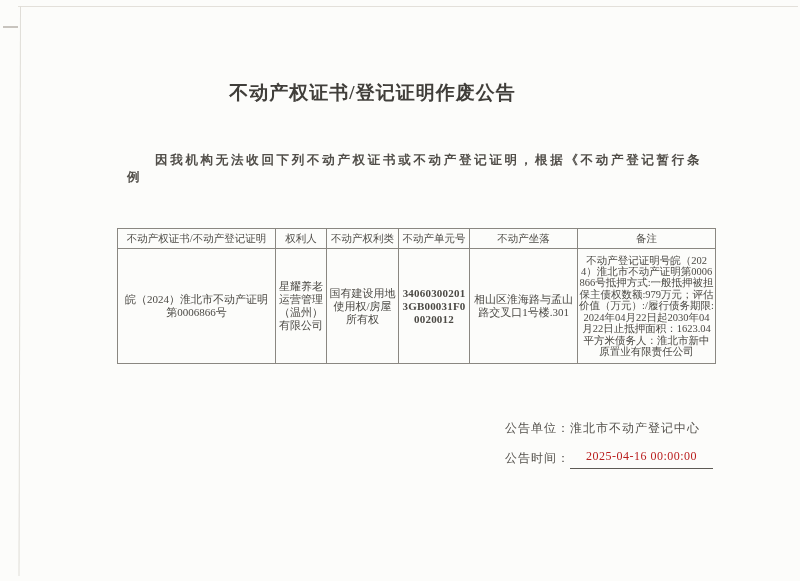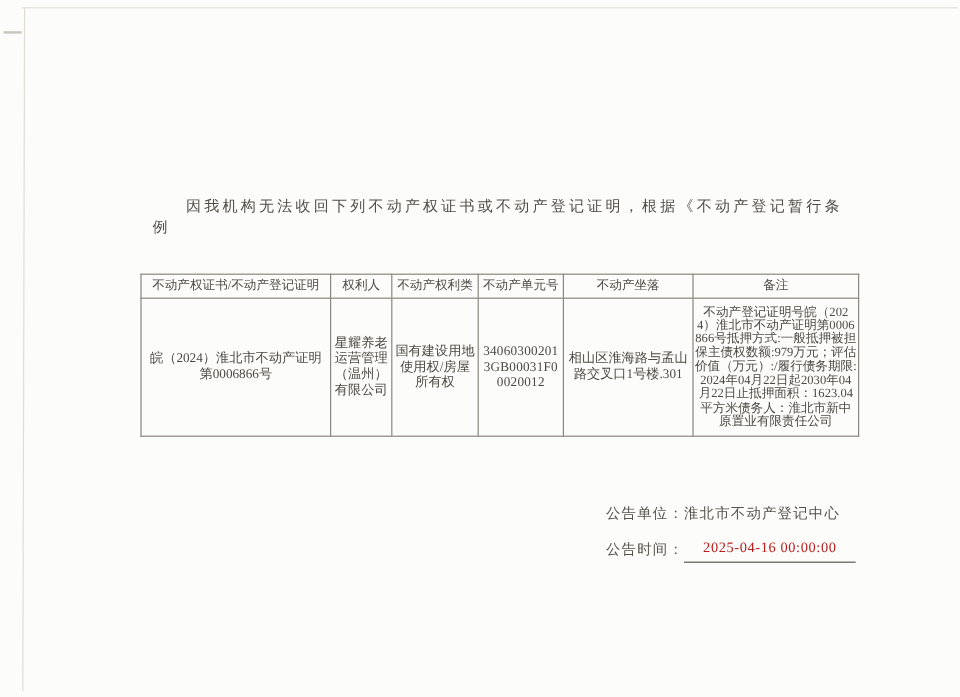--- a/index.html
+++ b/index.html
@@ -73,24 +73,25 @@
   .body-line {
     position: absolute;
     left: 127px;
     width: 575px;
     margin: 0;
     font-size: 12.5px;
     letter-spacing: 2.5px;
     color: #514e49;
   }
   .body-line.line1 {
-    top: 164px;
+    top: 152px;
     text-indent: 28px;
     text-align: justify;
     text-align-last: justify;
+    font-weight: bold;
   }
   .body-line.line2 {
     top: 179px;
     text-align: left;
   }
   table.cert-table {
     position: absolute;
     left: 117px; top: 228px;
     width: 598px;
     border-collapse: collapse;
@@ -118,20 +119,21 @@
     word-break: break-all;
     margin-top: 32px;
   }
   td.cell-remarks {
     font-size: 10.5px;
     line-height: 11.4px;
     padding: 1px 1px;
   }
   td.cell-unit-no {
     letter-spacing: 0.2px;
+    font-weight: bold;
   }
   .footer-line {
     position: absolute;
     left: 505px;
     font-size: 12px;
     letter-spacing: 1px;
     color: #55524d;
     display: flex;
     align-items: flex-end;
   }
@@ -150,20 +152,21 @@
 </style>
 </head>
 <body>
 
 <div class="sheet">
 
   <div class="edge-top"></div>
   <div class="edge-left"></div>
   <div class="edge-dash"></div>
 
+  <h1 class="title">不动产权证书/登记证明作废公告</h1>
 
 
   <p class="body-line line1">因我机构无法收回下列不动产权证书或不动产登记证明，根据《不动产登记暂行条例</p>
 
   <table class="cert-table">
     <colgroup>
       <col style="width:158px">
       <col style="width:51px">
       <col style="width:72px">
       <col style="width:71px">

